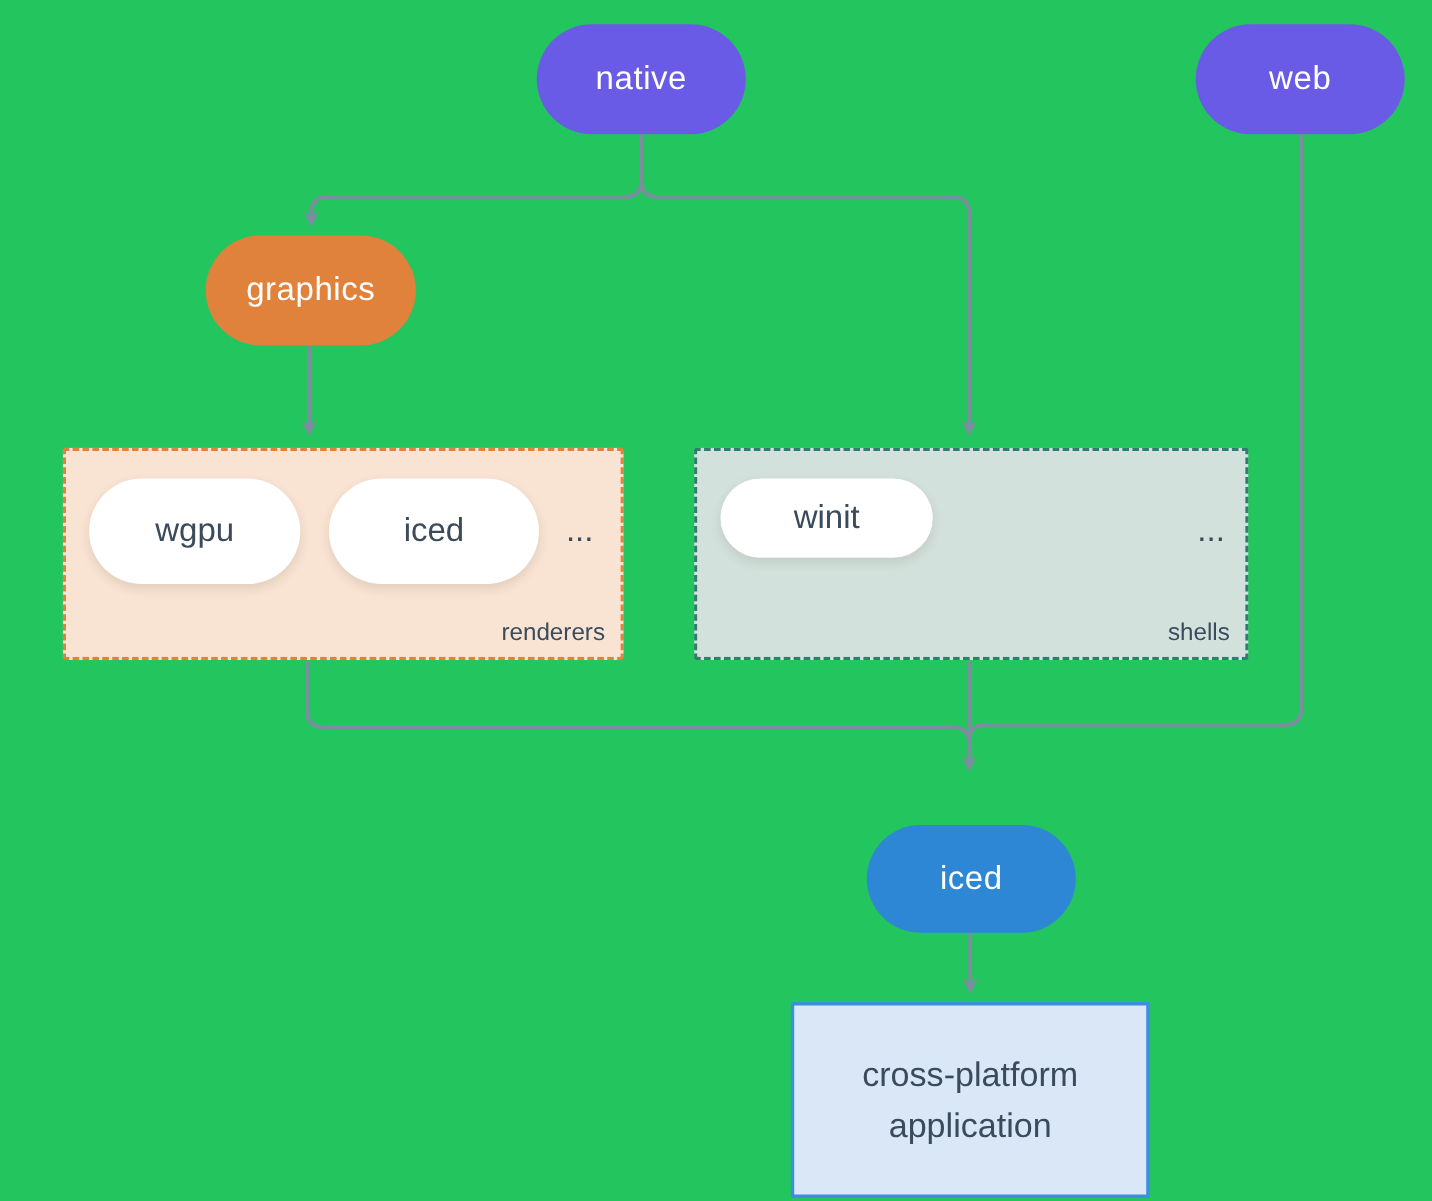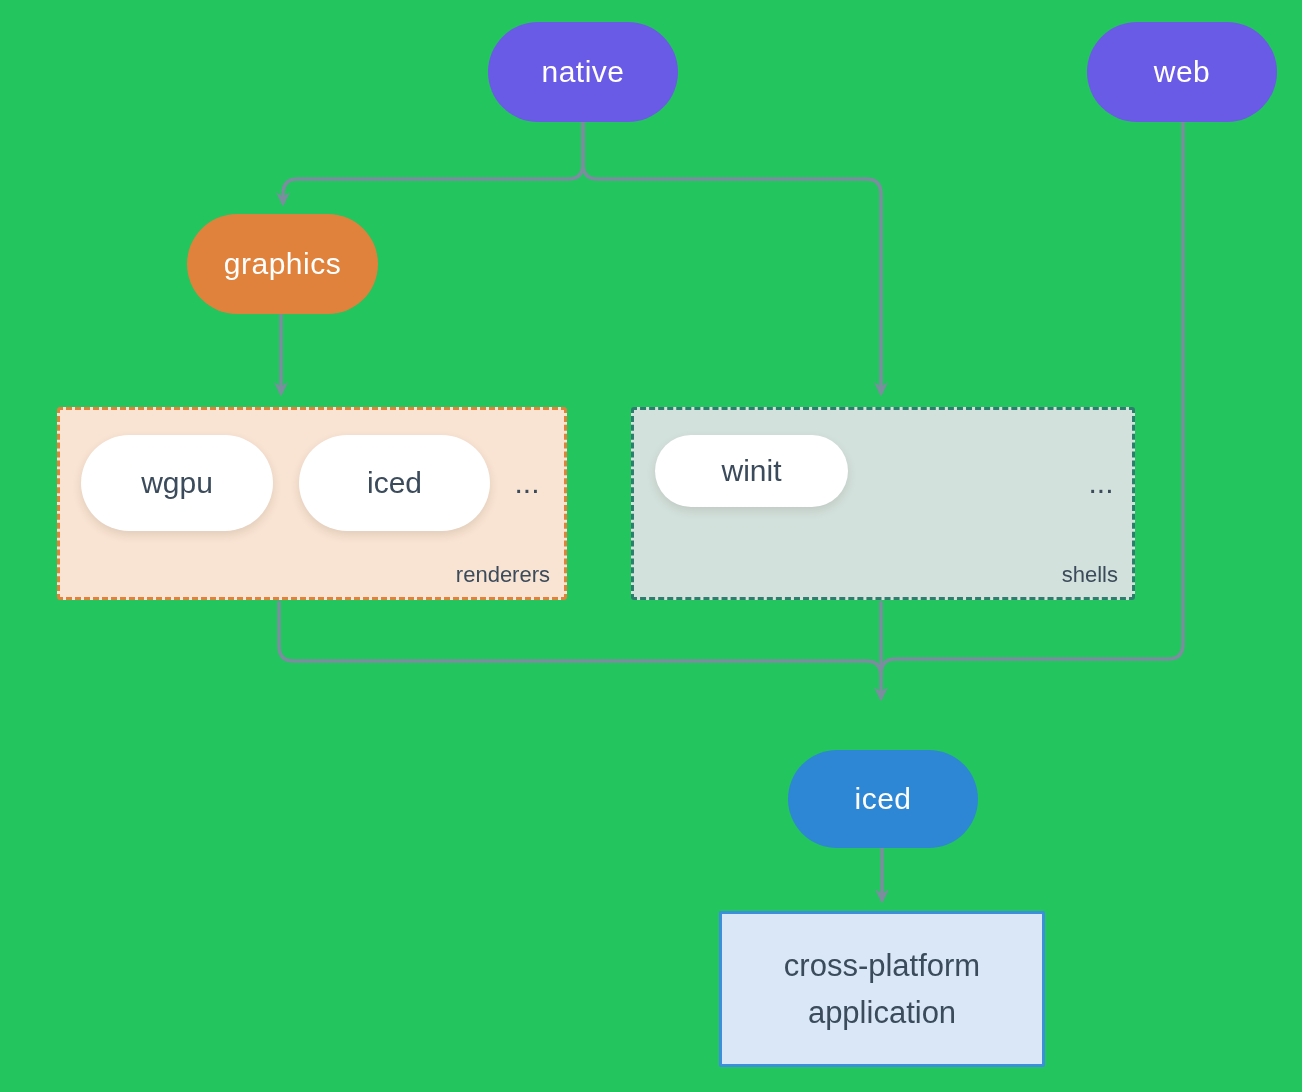--- a/index.html
+++ b/index.html
@@ -140,17 +140,17 @@
       <span>winit</span>
     </div>
     <div class="ellipsis" style="left:432px; top:25px; width:70px; height:96px;">...</div>
     <div class="group-label">shells</div>
   </div>
 
   <div class="pill pill-iced" style="left:788px; top:706px; width:190px; height:98px;">
     <span>iced</span>
   </div>
 
-  <div class="app-box" style="left:719px; top:911px; width:326px; height:156px;">
+  <div class="app-box" style="left:719px; top:911px; width:326px; height:178px;">
     <span>cross-platform application</span>
   </div>
 
 </div>
 
 </body></html>

